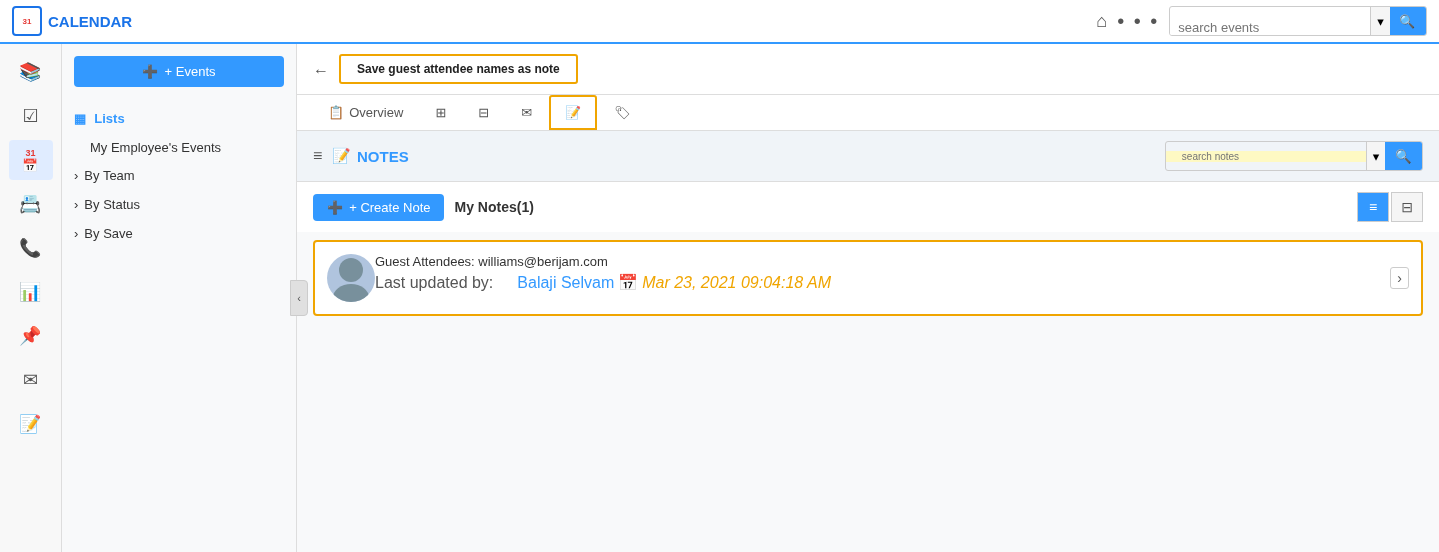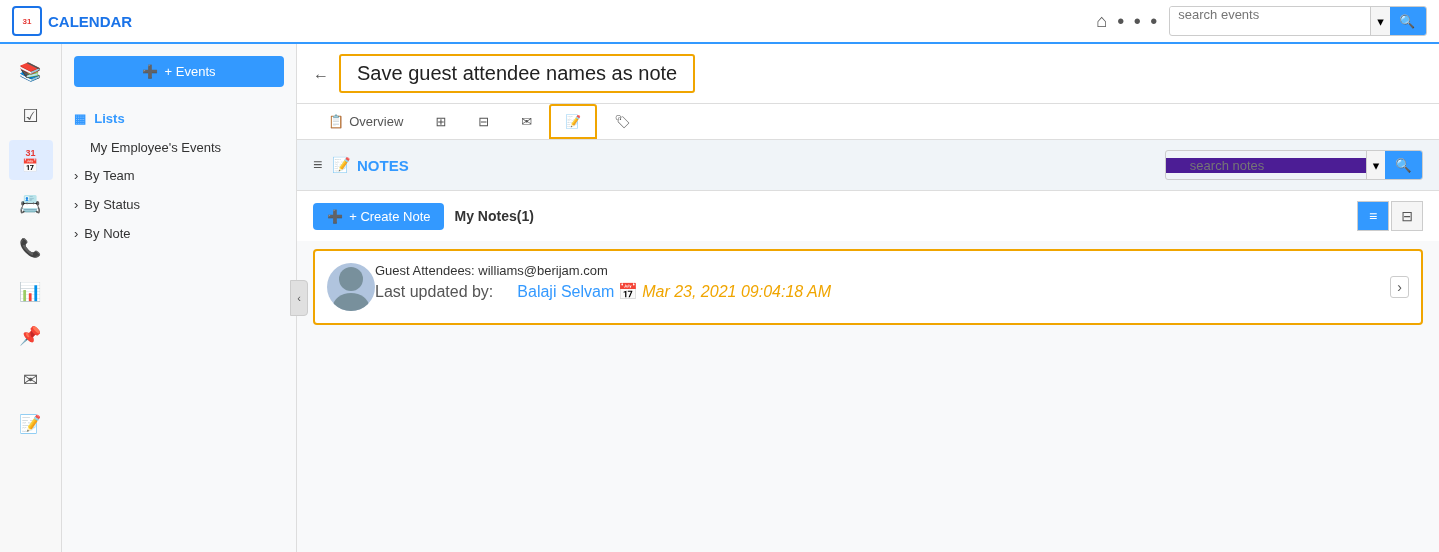--- a/index.html
+++ b/index.html
@@ -45,21 +45,21 @@
       cursor: pointer;
     }
     .top-bar-dots {
       font-size: 20px;
       color: #555;
       cursor: pointer;
       letter-spacing: 2px;
     }
     .search-bar-top {
       display: flex;
-      align-items: flex-start;
+      align-items: flex-end;
       border: 1px solid #ccc;
       border-radius: 3px;
       overflow: hidden;
       height: 30px;
     }
     .search-bar-top input {
       border: none;
       outline: none;
       padding: 0 8px;
       font-size: 13px;
@@ -212,22 +212,22 @@
       cursor: pointer;
       color: #555;
       font-size: 16px;
       background: none;
       border: none;
     }
     .event-title {
       border: 2px solid #f0a500;
       padding: 6px 16px;
       border-radius: 3px;
-      font-size: 20px;
-      font-weight: 400;
+      font-size: 12px;
+      font-weight: 700;
       color: #222;
     }
 
     
     .tabs-bar {
       display: flex;
       align-items: center;
       padding: 0 16px;
       border-bottom: 1px solid #ddd;
       gap: 2px;
@@ -288,25 +288,25 @@
       display: flex;
       align-items: center;
       border: 1px solid #ccc;
       border-radius: 3px;
       overflow: hidden;
       height: 30px;
     }
     .search-bar-notes input {
       border: none;
       outline: none;
-      padding: 0 24px;
-      font-size: 13px;
+      padding: 0 16px;
+      font-size: 10px;
       width: 200px;
       color: #888;
-      background: #4c1d95;
+      background: #fef9c3;
     }
     .search-bar-notes .dropdown-btn {
       background: #f5f5f5;
       border-left: 1px solid #ccc;
       padding: 0 6px;
       cursor: pointer;
       height: 100%;
       display: flex;
       align-items: center;
     }
@@ -489,21 +489,21 @@
       <div class="sidebar-expandable">
         <span>›</span>
         <span>By Team</span>
       </div>
       <div class="sidebar-expandable">
         <span>›</span>
         <span>By Status</span>
       </div>
       <div class="sidebar-expandable">
         <span>›</span>
-        <span>By Note</span>
+        <span>By Save</span>
       </div>
     </div>
     <div class="collapse-btn">‹</div>
   </div>
 
   <div class="main-content">
 
     <div class="event-header">
       <button class="back-btn">←</button>
       <div class="event-title">Save guest attendee names as note</div>

